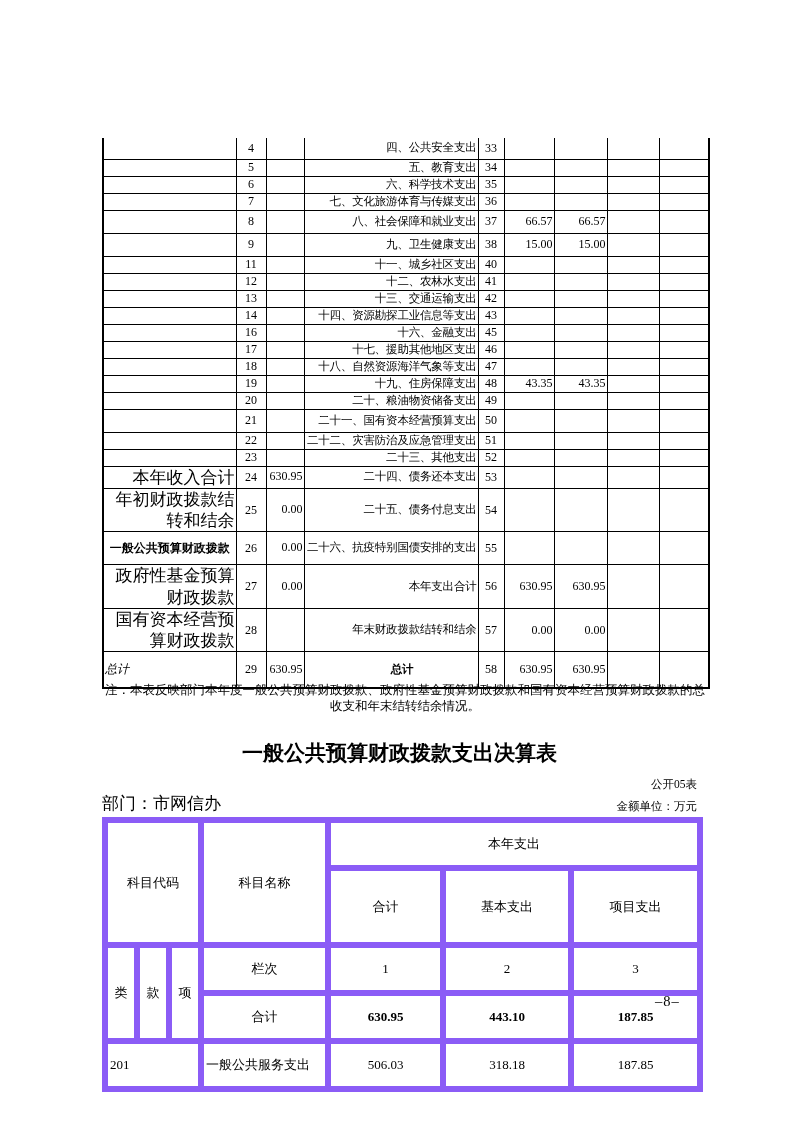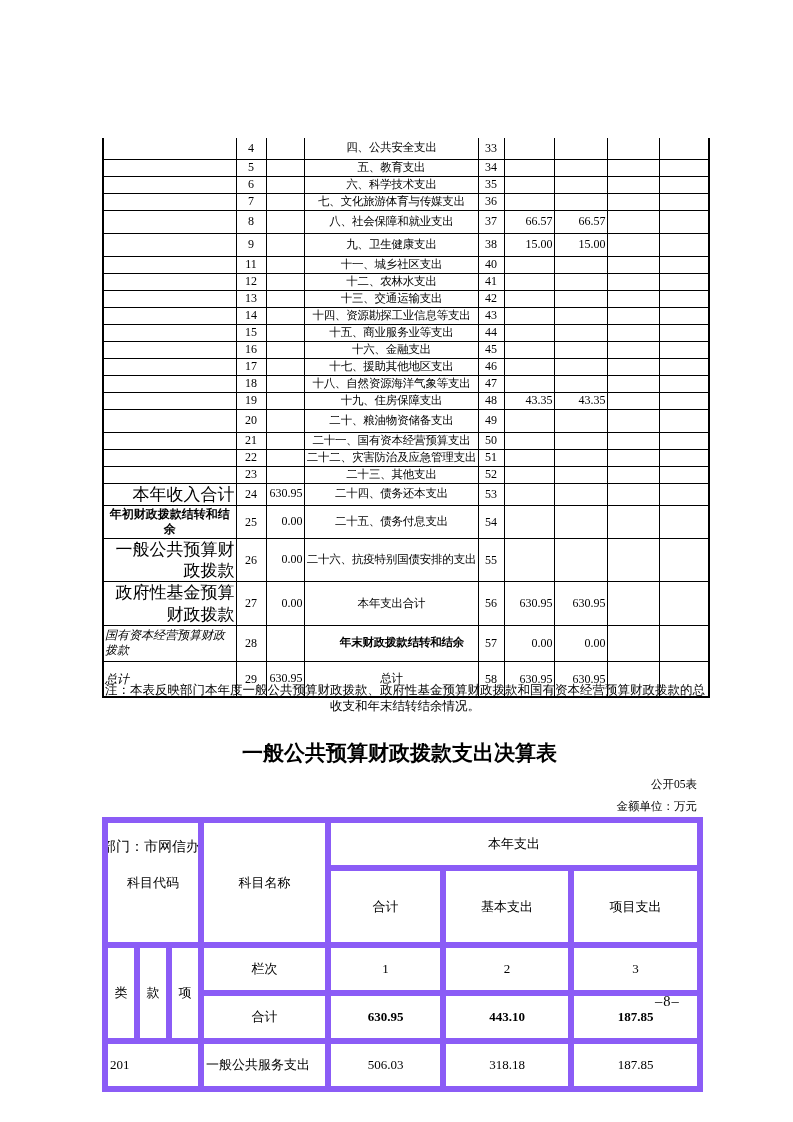--- a/index.html
+++ b/index.html
@@ -17,35 +17,35 @@
   #t1 tr{height:17px;}
   #t1 tr:nth-child(1){height:21px;}
   #t1 tr:nth-child(5),#t1 tr:nth-child(6),#t1 tr:nth-child(16){height:23px;}
   #t1 tr:nth-child(21){height:33px;}
   #t1 tr:nth-child(22),#t1 tr:nth-child(23){height:19px;}
   #t1 tr:nth-child(24),#t1 tr:nth-child(25){height:36px;}
   #t1 tr:nth-child(26){height:48px;}
   #t1 td.lbl{text-align:right;font-size:17px;padding:0 1px;line-height:1.25;word-break:break-all;}
   #t1 td.num{text-align:center;}
   #t1 td.amt{text-align:right;word-break:break-all;padding:0 1px;line-height:1.15;}
-  #t1 td.name{text-align:center;font-size:11.5px;letter-spacing:-0.2px;white-space:nowrap;padding:0 1px 0 2px;}
+  #t1 td.name{text-align:right;font-size:11.5px;letter-spacing:-0.2px;white-space:nowrap;padding:0 1px 0 2px;}
   #t1 td.val{text-align:right;padding:0 1px;}
   #t1 tr:nth-child(21) td.lbl,#t1 tr:nth-child(26) td.lbl{font-weight:bold;text-align:center;font-size:12px;}
   #t1 tr:nth-child(24) td.lbl,#t1 tr:nth-child(25) td.lbl{text-align:left;font-size:12px;font-style:italic;}
   #t1 tr:nth-child(24) td.name,#t1 tr:nth-child(26) td.name{font-weight:bold;text-align:center;padding-left:23px;}
 
   
   .note{position:absolute;left:102px;top:682px;width:606px;font-size:12.5px;line-height:1.3;
         text-align:center;}
 
   
   .title2{position:absolute;left:102px;top:739px;width:595px;text-align:center;
           font-family:"Liberation Sans",sans-serif;font-weight:bold;font-size:21px;}
   .formcode{position:absolute;right:96px;top:777px;font-size:11.5px;}
-  .dept{position:absolute;left:102px;top:792px;font-size:14px;margin-top:46px;}
+  .dept{position:absolute;left:102px;top:792px;font-size:17px;}
   .unit{position:absolute;right:96px;top:799px;font-size:11.5px;}
 
   #t2{position:absolute;left:102px;top:817px;width:595px;border:2px solid #000;}
   #t2 td{border:6px solid #8b5cf6;font-size:13px;text-align:center;vertical-align:middle;
          padding:12px 1px;overflow:hidden;}
   #t2 tr.r1{height:18px;}
   #t2 tr.r2{height:77px;}
   #t2 tr.r3{height:20px;}
   #t2 tr.r4{height:21px;}
   #t2 tr.r5{height:22px;}
@@ -186,31 +186,20 @@
       <td class="num">14</td>
       <td class="amt"></td>
       <td class="name">十四、资源勘探工业信息等支出</td>
       <td class="num">43</td>
       <td class="val"></td>
       <td class="val"></td>
       <td class="val"></td>
       <td class="val"></td>
     </tr>
 
-    <tr>
-      <td class="lbl"></td>
-      <td class="num">15</td>
-      <td class="amt"></td>
-      <td class="name">十五、商业服务业等支出</td>
-      <td class="num">44</td>
-      <td class="val"></td>
-      <td class="val"></td>
-      <td class="val"></td>
-      <td class="val"></td>
-    </tr>
 
     <tr>
       <td class="lbl"></td>
       <td class="num">16</td>
       <td class="amt"></td>
       <td class="name">十六、金融支出</td>
       <td class="num">45</td>
       <td class="val"></td>
       <td class="val"></td>
       <td class="val"></td>

